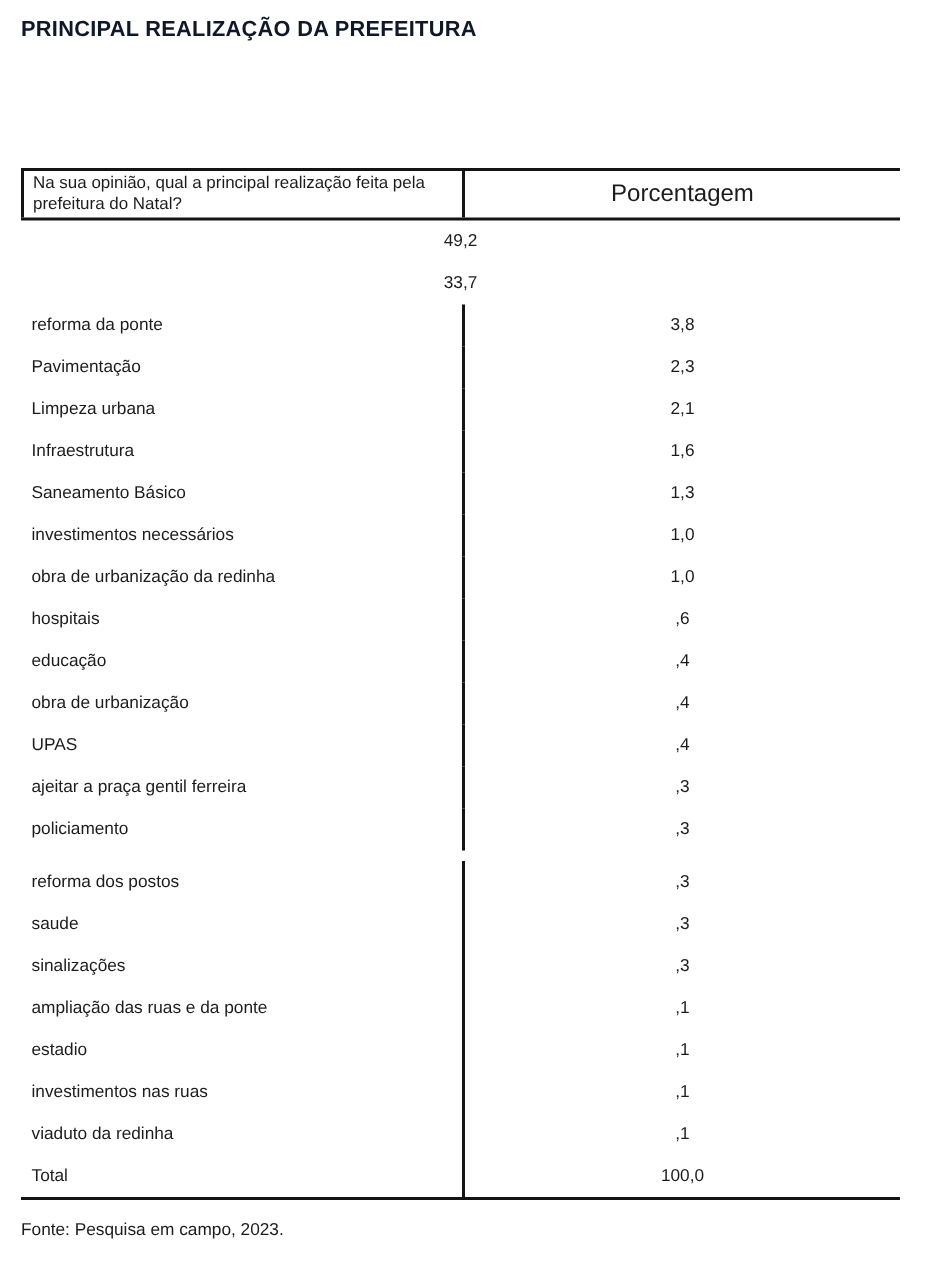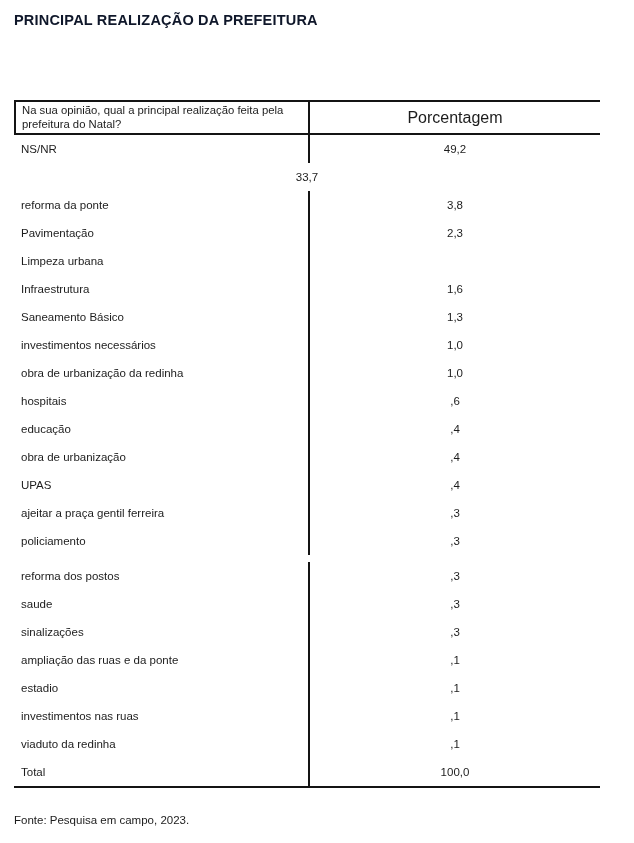--- a/index.html
+++ b/index.html
@@ -21,20 +21,21 @@
   }
   .survey-table {
     position: absolute;
     left: 14px; top: 100px;
     width: 586px;
   }
   .thead {
     display: flex;
     border-top: 2px solid #141414;
     border-bottom: 2px solid #141414;
+    margin-top: 12px;
   }
   .q-cell {
     width: 296px;
     border-left: 2px solid #141414;
     border-right: 2px solid #141414;
     padding: 2px 2px 2px 6px;
     font-size: 11.3px;
     line-height: 13.5px;
     min-height: 29px;
     display: flex;
@@ -81,36 +82,36 @@
 
 <h1 class="doc-title">PRINCIPAL REALIZAÇÃO DA PREFEITURA</h1>
 
 <div class="survey-table">
   <div class="thead">
     <div class="q-cell">Na sua opinião, qual a principal realização feita pela prefeitura do Natal?</div>
     <div class="p-cell">Porcentagem</div>
   </div>
   <div class="tbody">
       <div class="row">
-        <div class="label-cell">NS/NR</div>
         <div class="value-cell">49,2</div>
       </div>
       <div class="row">
         <div class="value-cell">33,7</div>
       </div>
       <div class="row">
         <div class="label-cell">reforma da ponte</div>
         <div class="value-cell">3,8</div>
       </div>
       <div class="row">
         <div class="label-cell">Pavimentação</div>
         <div class="value-cell">2,3</div>
       </div>
       <div class="row">
         <div class="label-cell">Limpeza urbana</div>
+        <div class="value-cell">2,1</div>
       </div>
       <div class="row">
         <div class="label-cell">Infraestrutura</div>
         <div class="value-cell">1,6</div>
       </div>
       <div class="row">
         <div class="label-cell">Saneamento Básico</div>
         <div class="value-cell">1,3</div>
       </div>
       <div class="row">

